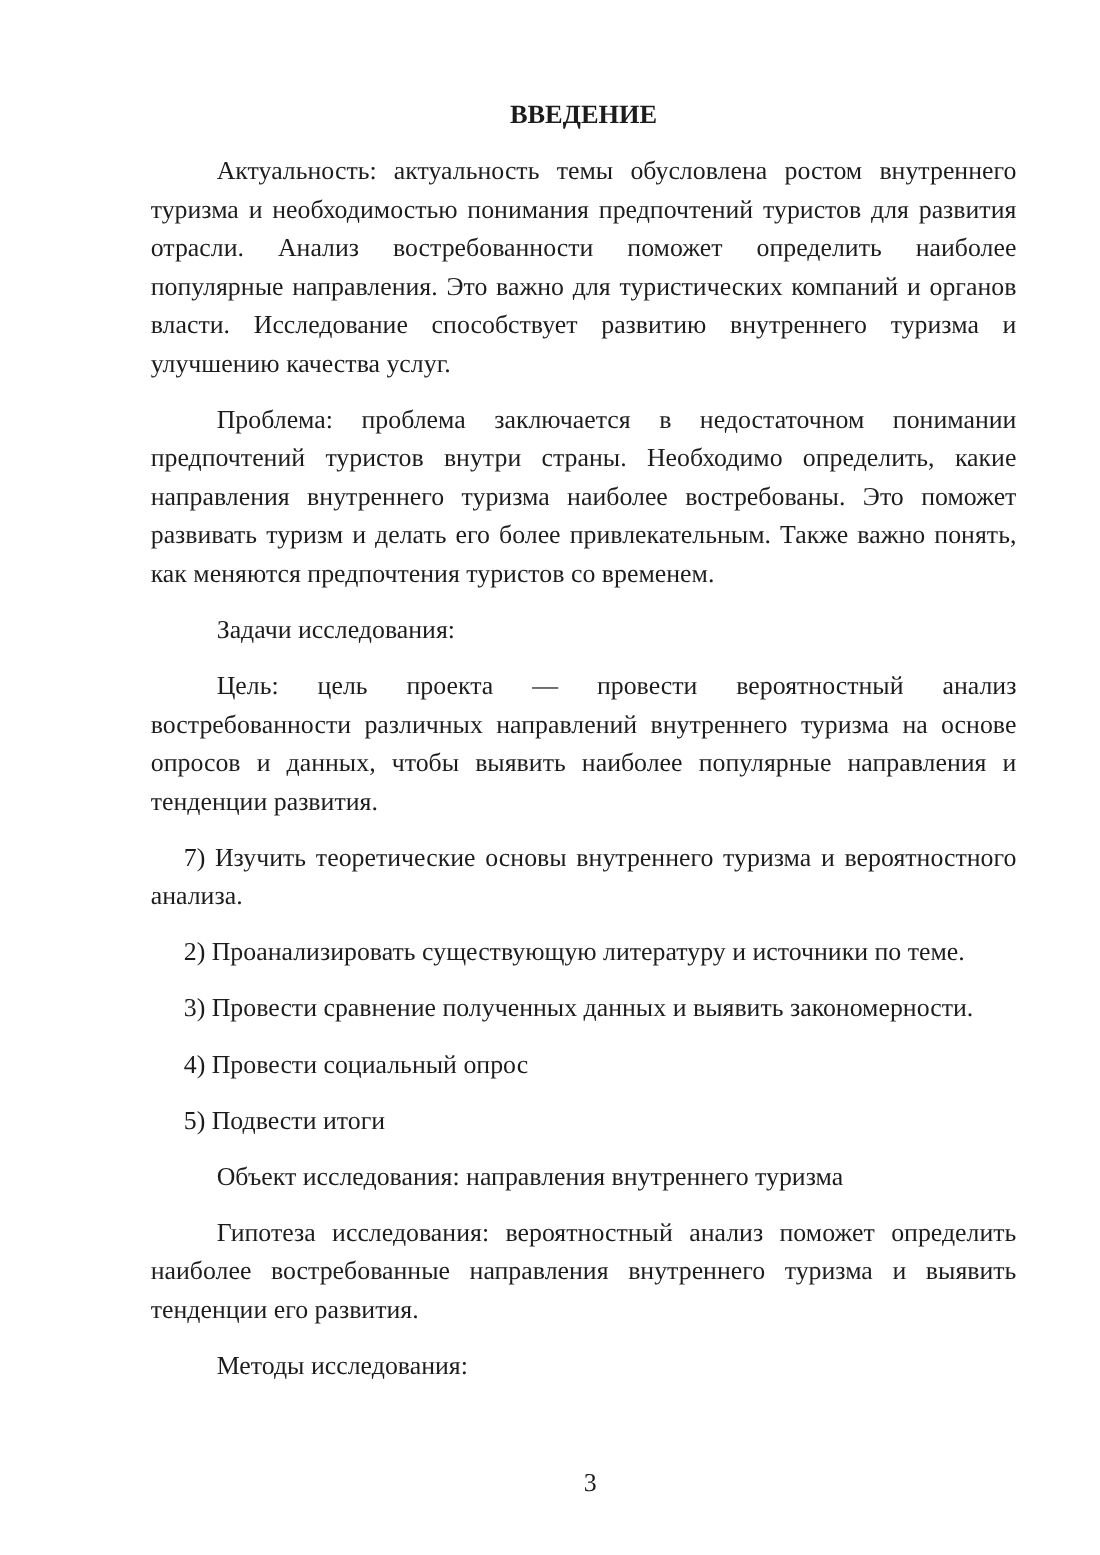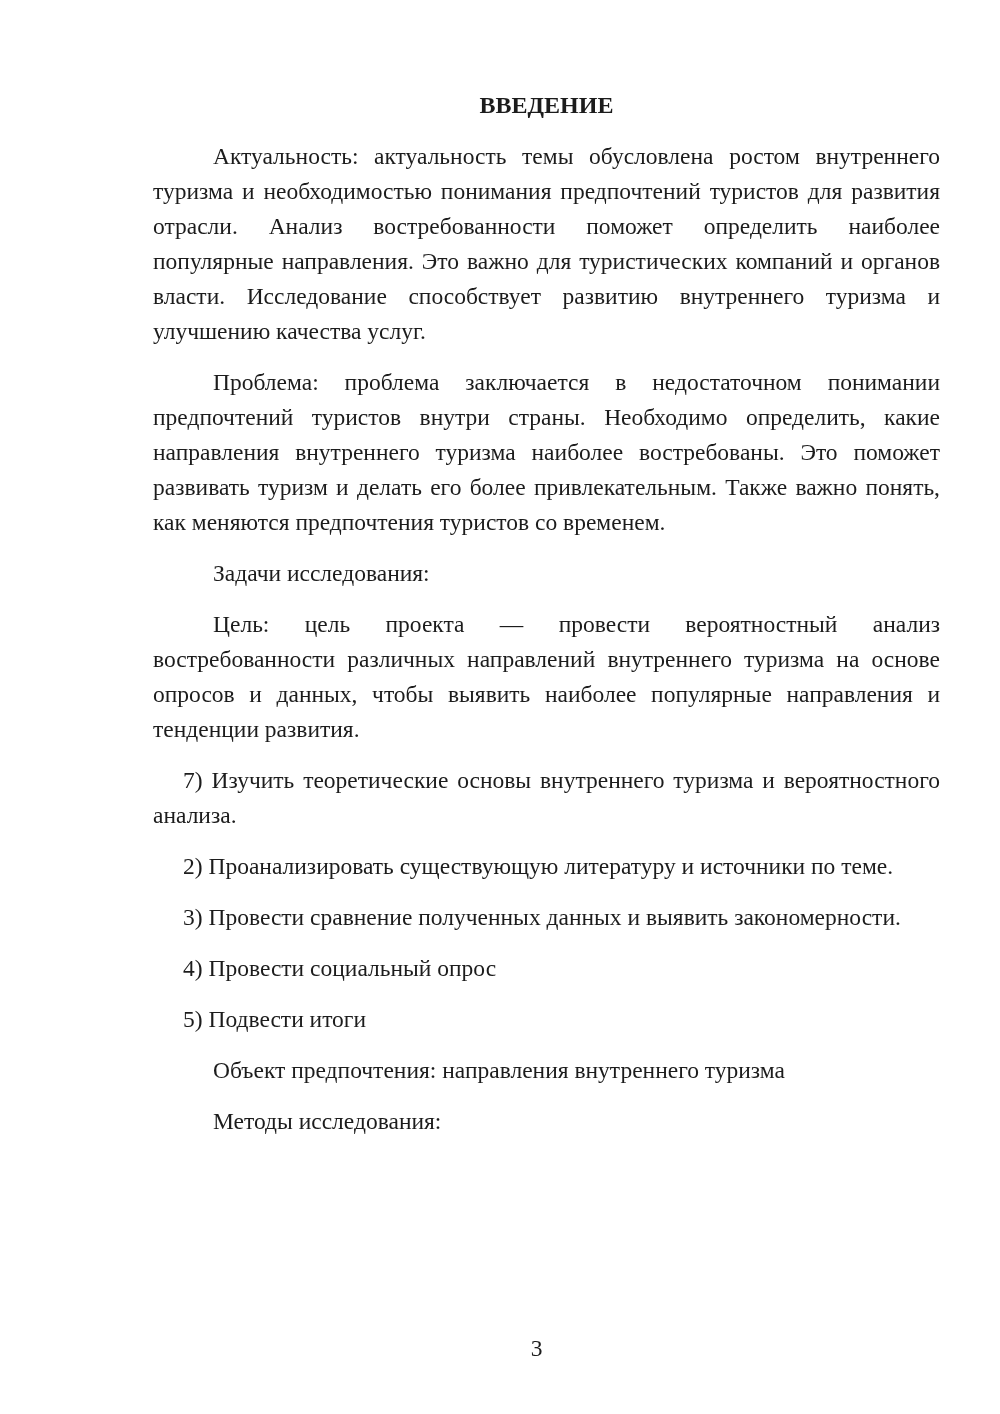--- a/index.html
+++ b/index.html
@@ -11,21 +11,21 @@
     position: relative;
     width: 1000px;
     height: 1414px;
     background: #ffffff;
     overflow: hidden;
     font-family: "Liberation Serif", serif;
     color: #1c1c1c;
   }
   .content {
     position: absolute;
-    left: 153px;
+    left: 137px;
     top: 88px;
     width: 787px;
   }
   .doc-title {
     font-size: 24px;
     font-weight: bold;
     text-align: center;
     line-height: 35px;
     margin: 0 0 9px 0;
   }
@@ -69,21 +69,22 @@
     <p class="list-item">7) Изучить теоретические основы внутреннего туризма и вероятностного анализа.</p>
 
     <p class="list-item">2) Проанализировать существующую литературу и источники по теме.</p>
 
     <p class="list-item">3) Провести сравнение полученных данных и выявить закономерности.</p>
 
     <p class="list-item">4) Провести социальный опрос</p>
 
     <p class="list-item">5) Подвести итоги</p>
 
-    <p class="body-para">Объект предпочтения: направления внутреннего туризма</p>
+    <p class="body-para">Объект исследования: направления внутреннего туризма</p>
 
 
+    <p class="body-para">Гипотеза исследования: вероятностный анализ поможет определить наиболее востребованные направления внутреннего туризма и выявить тенденции его развития.</p>
 
     <p class="body-para">Методы исследования:</p>
   </div>
 
   <div class="page-number">3</div>
 </div>
 
 </body></html>

